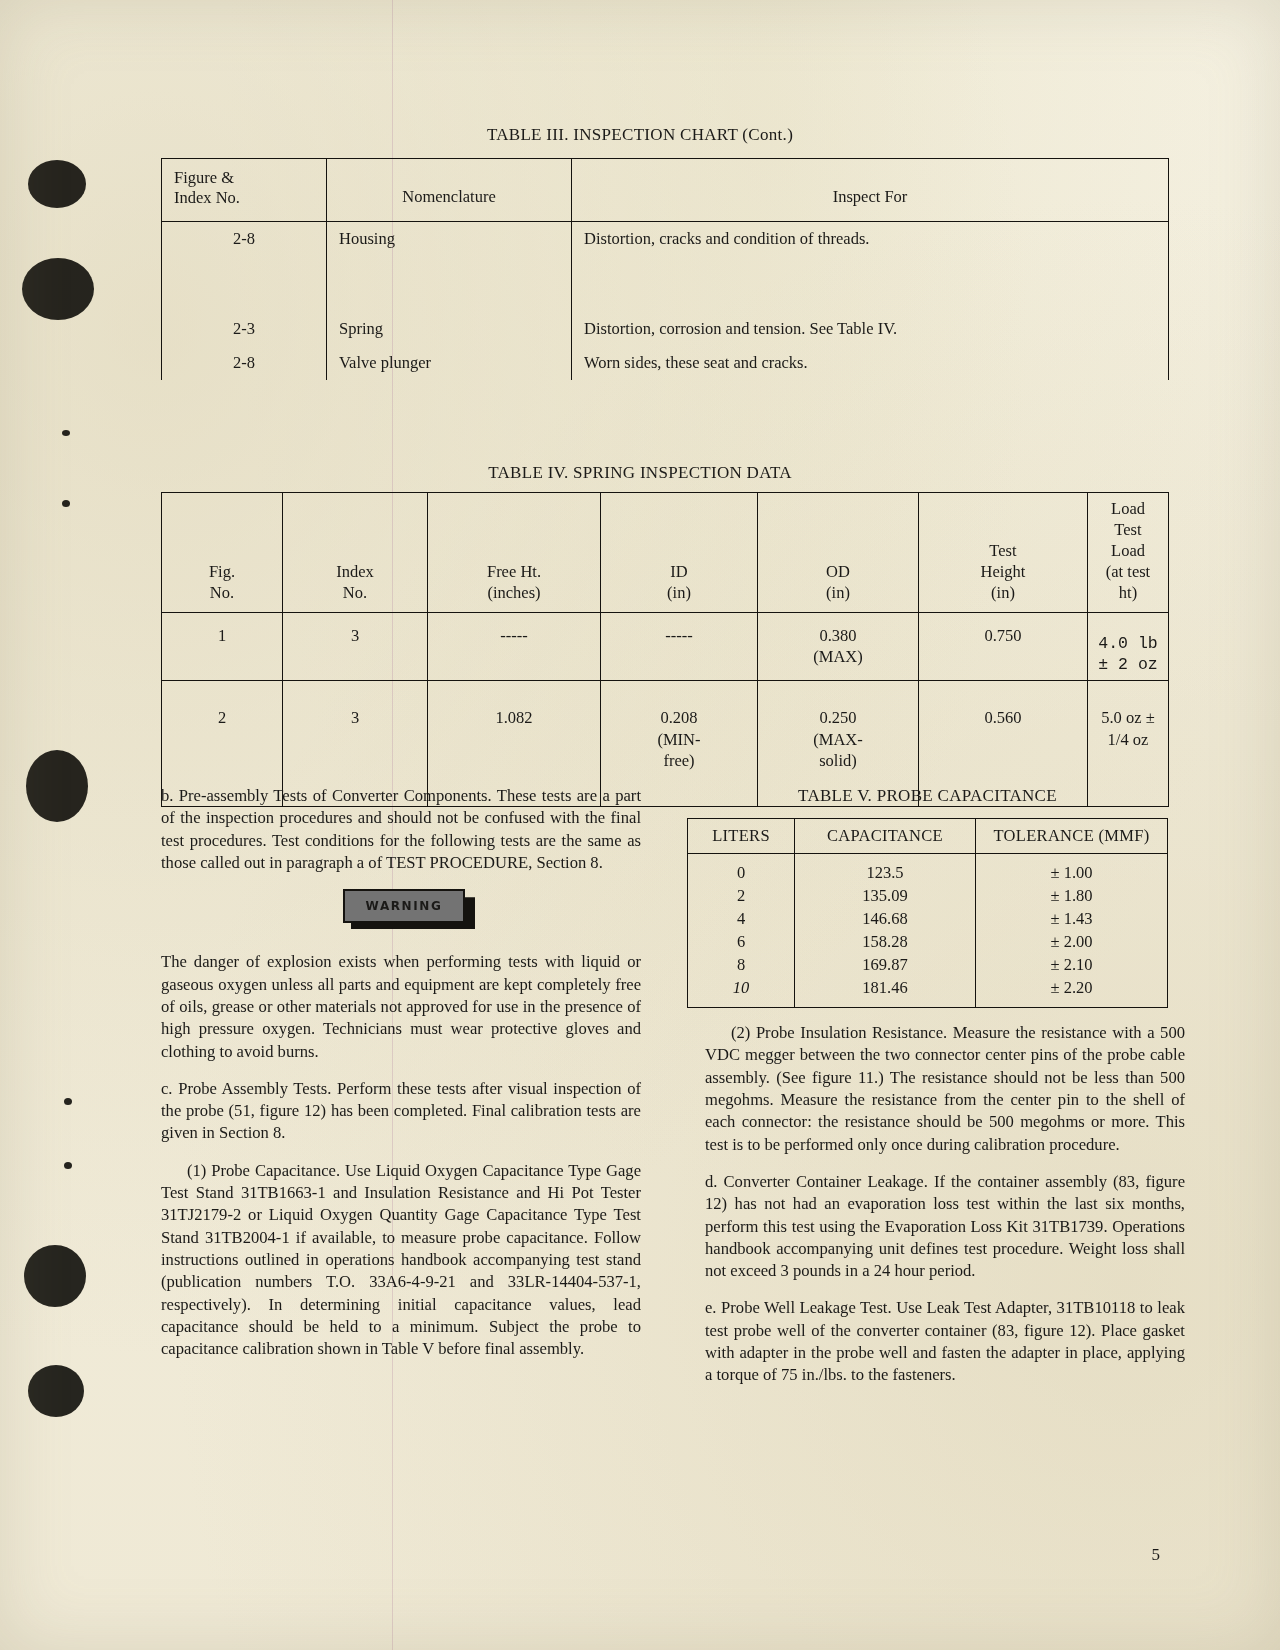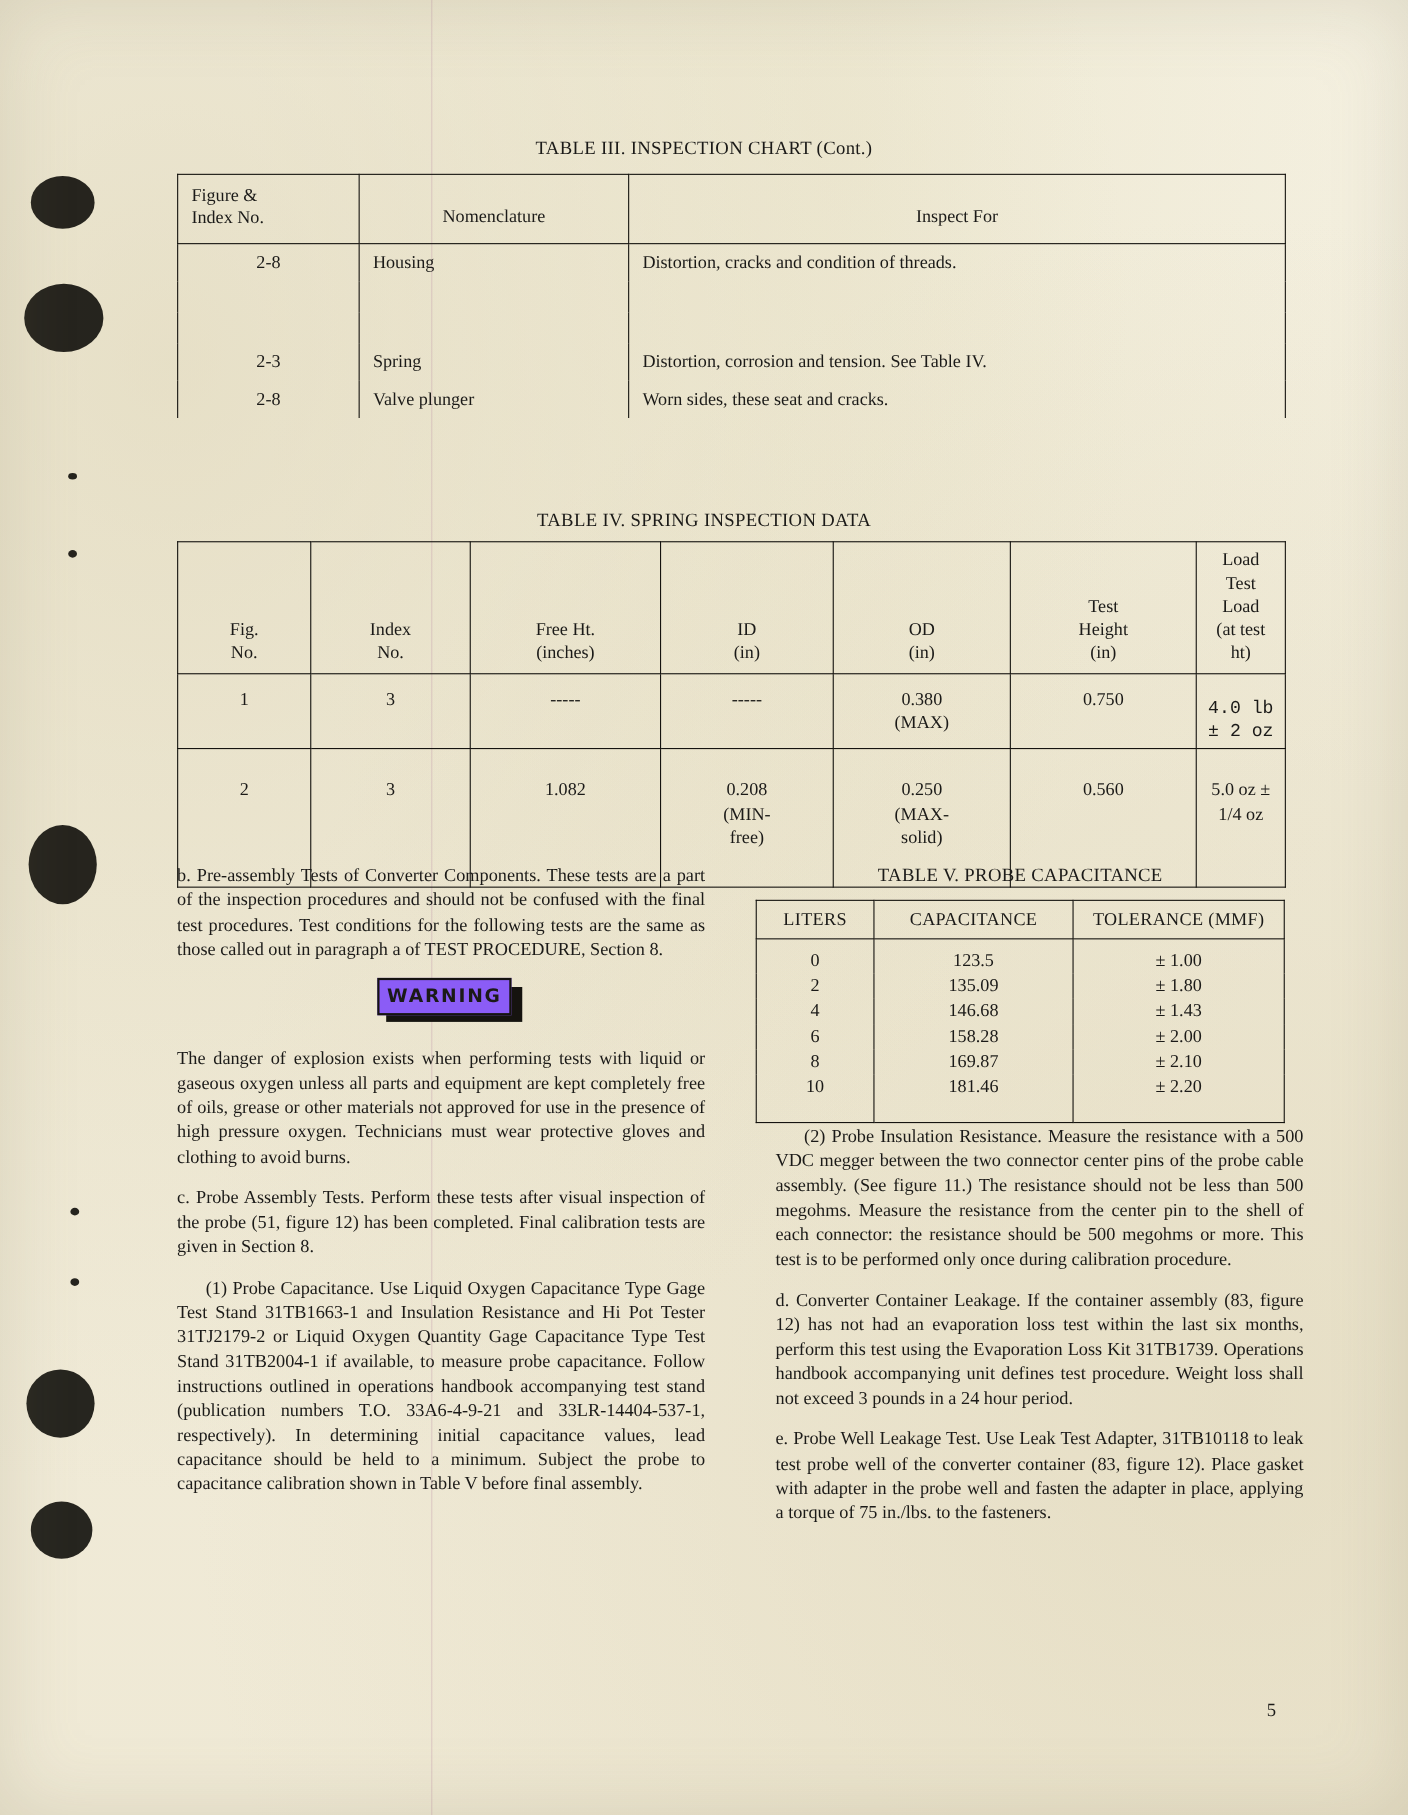--- a/index.html
+++ b/index.html
@@ -141,27 +141,27 @@
     height: 46px;
     margin: 6px 0 16px 0;
   }
   .warn-box {
     position: absolute;
     left: 182px;
     top: 0;
     width: 118px;
     height: 30px;
     border: 2.6px solid #15130f;
-    background: #8b5cf6;
+    background: #737373;
     display: flex;
     align-items: center;
     justify-content: center;
     font-family: "DejaVu Sans", sans-serif;
     font-weight: bold;
-    font-size: 17px;
+    font-size: 12px;
     letter-spacing: 1.6px;
     z-index: 2;
   }
   .warn-shadow {
     position: absolute;
     left: 190px;
     top: 8px;
     width: 124px;
     height: 32px;
     background: #15130f;
@@ -340,21 +340,21 @@
           <td class="dv">6</td>
           <td class="dv">158.28</td>
           <td class="dv">± 2.00</td>
         </tr>
         <tr>
           <td class="dv">8</td>
           <td class="dv">169.87</td>
           <td class="dv">± 2.10</td>
         </tr>
         <tr>
-          <td class="dv dv-last" style="padding-bottom:22px;">10</td>
+          <td class="dv dv-last" style="padding-bottom:9px;font-style:italic;">10</td>
           <td class="dv dv-last" style="padding-bottom:9px;">181.46</td>
           <td class="dv dv-last" style="padding-bottom:9px;">± 2.20</td>
         </tr>
       </tbody>
     </table>
 
     <div class="col col-left">
       <p>b.  Pre-assembly Tests of Converter Components. These tests are a part of the inspection procedures and should not be confused with the final test procedures.  Test conditions for the following tests are the same as those called out in paragraph a of TEST PROCEDURE, Section 8.</p>
 
       <div class="warn-wrap">

